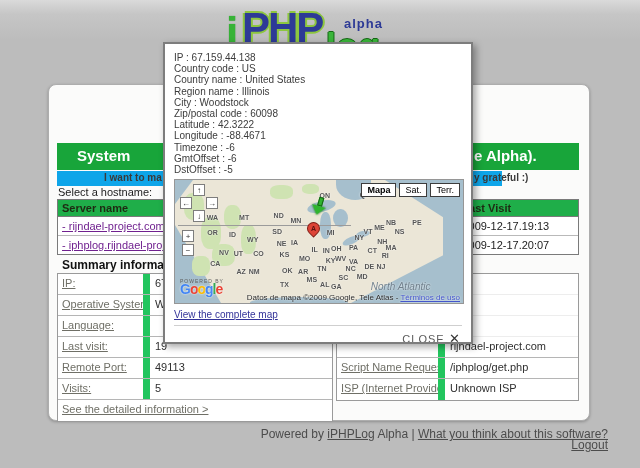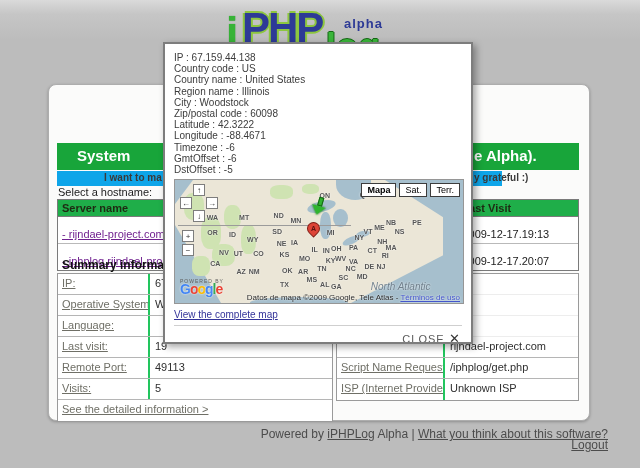--- a/index.html
+++ b/index.html
@@ -26,36 +26,36 @@
   .substrip{position:absolute;left:8px;top:86px;width:445px;height:15px;background:#0ea5e9;}
   .substrip span{position:absolute;top:1px;font-size:10px;font-weight:bold;color:#3a3a3a;white-space:nowrap;}
   .substrip .sl{left:47px;} .substrip .sr{left:417px;}
   .hostlabel{position:absolute;left:9px;top:101px;font-size:11px;color:#222;}
 
   
   .servertable{position:absolute;left:8px;top:114px;width:522px;border:1px solid #7a7a7a;background:#fff;}
   .shead{display:flex;background:#1fae49;border-bottom:1px solid #7a7a7a;}
   .shead div{font-size:11px;font-weight:bold;color:#1e2a12;padding:2px 4px;}
   .sh-name{width:77%;border-right:1px solid #57a05e;} .sh-visit{width:23%;}
-  .srow{display:flex;border-bottom:1px solid #b9b9b9;margin-top:8px;}
+  .srow{display:flex;border-bottom:1px solid #b9b9b9;}
   .srow:last-child{border-bottom:none;}
   .scell{font-size:11px;padding:3px 4px;white-space:nowrap;overflow:hidden;}
   .scell.name{width:77%;border-right:1px solid #b9b9b9;color:#70218f;text-decoration:underline;cursor:pointer;}
   .scell.visit{width:23%;color:#222;}
 
   
   .sumhead{position:absolute;left:13px;top:173px;font-size:12px;font-weight:bold;color:#111;}
   .sumtable{position:absolute;top:188px;background:#fff;border:1px solid #9a9a9a;}
   .sumtable.left{left:8px;width:276px;}
   .sumtable.right{left:287px;width:243px;}
   .sumrow{display:flex;height:21px;border-bottom:1px solid #b5b5b5;}
   .sumrow:last-child{border-bottom:none;}
   .sumrow.ghost{border-bottom-color:#ededed;}
   .sumlabel{font-size:11px;color:#6f6f66;text-decoration:underline;padding:3px 4px;white-space:nowrap;
-            border-right:2px solid #22c55e;overflow:hidden;cursor:pointer;}
+            border-right:7px solid #22c55e;overflow:hidden;cursor:pointer;}
   .sumtable.left .sumlabel{width:92px;} .sumtable.right .sumlabel{width:108px;}
   .sumrow.ghost .sumlabel{border-right-color:#ededed;text-decoration:none;}
   .sumval{font-size:11px;color:#2f2f2f;padding:3px 5px;flex:1;white-space:nowrap;overflow:hidden;}
   .sumrow.detail{height:21px;}
   .details{font-size:11px;color:#6f6f66;text-decoration:underline;padding:3px 4px;cursor:pointer;white-space:nowrap;}
 
   
   .footer{position:absolute;right:32px;top:429px;text-align:right;font-size:12px;color:#4c4c4c;line-height:11px;z-index:1;}
   .footer a{color:#4c4c4c;text-decoration:underline;cursor:pointer;}
 

